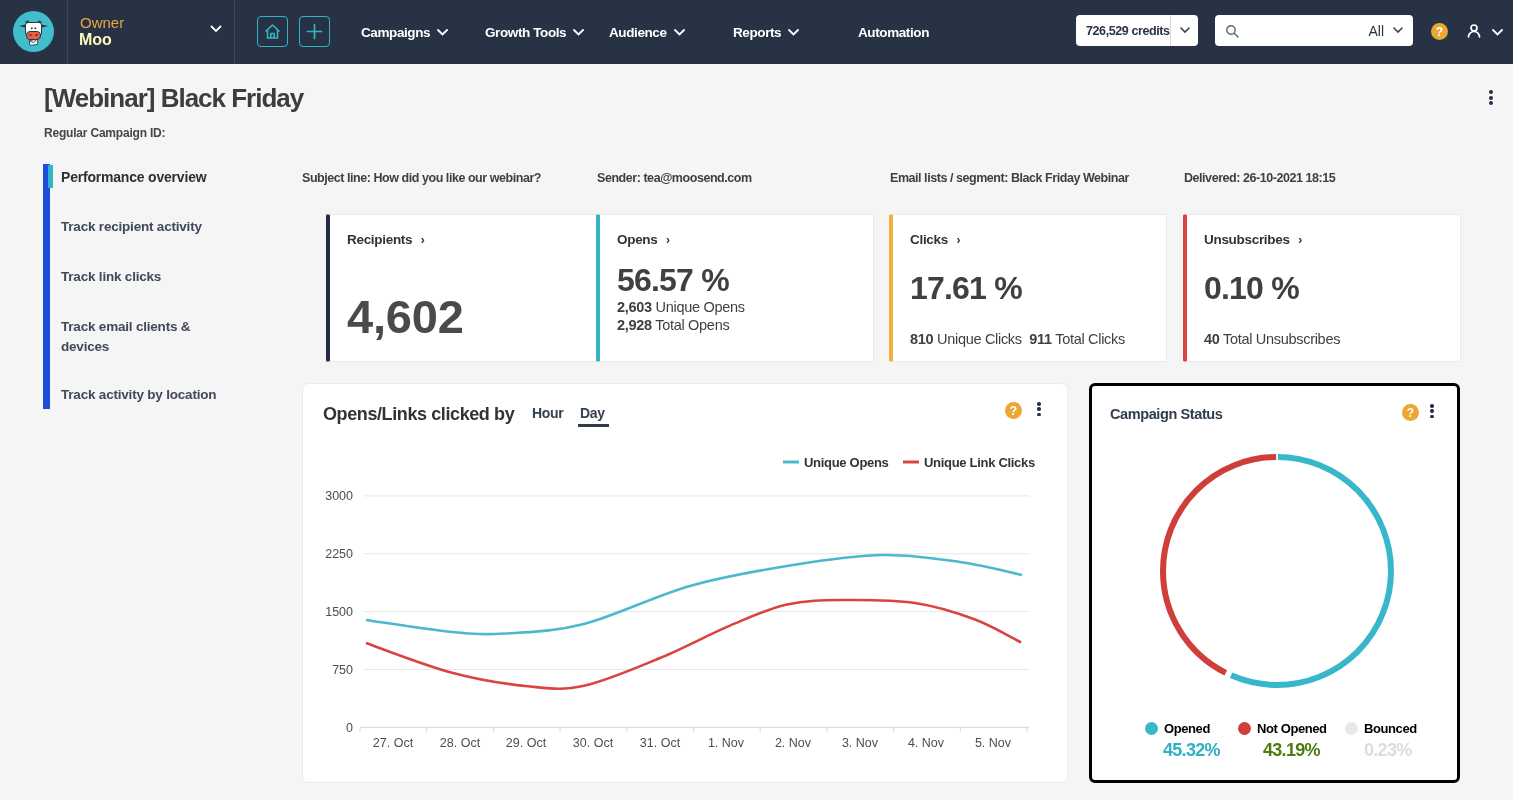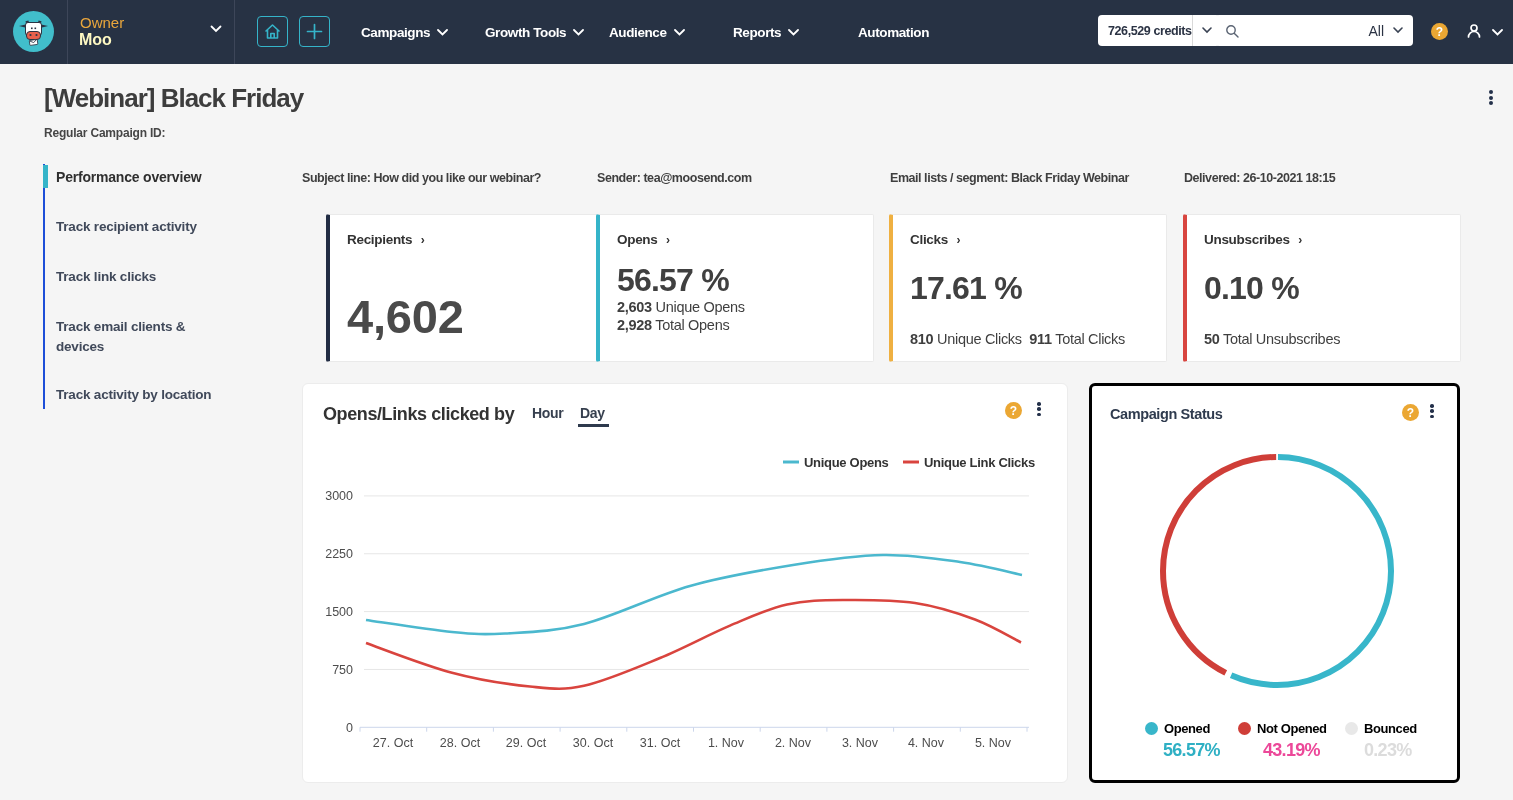--- a/index.html
+++ b/index.html
@@ -9,35 +9,35 @@
 
 .nav { position:absolute; top:0; left:0; width:1513px; height:64px; background:#273244; }
 .nav .logo { position:absolute; left:13px; top:11px; }
 .nav .vdiv { position:absolute; top:0; width:1px; height:64px; background:#3d4659; }
 .owner-lbl { position:absolute; left:80px; top:14px; font-size:15px; font-weight:normal; color:#e9a63c; }
 .owner-name { position:absolute; left:79px; top:31px; font-size:16px; font-weight:bold; color:#fef9c3; }
 .acct-chev { position:absolute; left:210px; top:25px; }
 .navbtn { position:absolute; top:16px; width:31px; height:31px; border:1px solid #35b4c9; border-radius:4px; display:flex; align-items:center; justify-content:center; }
 .navitem { position:absolute; top:0; height:64px; display:flex; align-items:center; font-size:13.5px; font-weight:bold; color:#fff; letter-spacing:-0.4px; }
 .navitem svg { margin-left:7px; }
-.credits { position:absolute; left:1076px; top:15px; width:122px; height:31px; background:#fff; border-radius:4px; display:flex; align-items:center;margin-left:22px; }
+.credits { position:absolute; left:1076px; top:15px; width:122px; height:31px; background:#fff; border-radius:4px; display:flex; align-items:center; }
 .credits .txt { font-size:12.5px; font-weight:bold; color:#2b3344; padding-left:10px; width:94px; white-space:nowrap; letter-spacing:-0.4px; }
 .credits .sep { width:1px; height:31px; background:#d9d9d9; }
 .searchbox { position:absolute; left:1215px; top:15px; width:198px; height:31px; background:#fff; border-radius:4px; display:flex; align-items:center; }
 .helpcircle { width:17px; height:17px; border-radius:50%; background:#eba733; color:#fff; font-size:12px; font-weight:bold; display:flex; align-items:center; justify-content:center; }
 
 
 .pagetitle { position:absolute; left:44px; top:83px; font-size:26px; font-weight:bold; color:#3d3d3d; letter-spacing:-1px; }
 .campid { position:absolute; left:44px; top:126px; font-size:12px; font-weight:bold; color:#464646; letter-spacing:-0.2px; }
 .kebab-dark { position:absolute; }
 .kebab-dark span { display:block; width:4px; height:4px; border-radius:50%; background:#23304a; margin:0 auto 1.6px; }
 .kebab-sm span { width:3.5px; height:3.5px; margin:0 auto 1.8px; }
 
 
-.sidemenu { position:absolute; left:43px; top:164px; width:232px; height:245px; border-left:2px solid #1d4ed8;text-decoration:underline; }
+.sidemenu { position:absolute; left:43px; top:164px; width:232px; height:245px; border-left:7px solid #1d4ed8;text-decoration:underline; }
 .sidemenu .item { position:absolute; left:11px; font-size:13.5px; font-weight:bold; color:#40495a; line-height:20px; letter-spacing:-0.2px; white-space:nowrap; }
 .sidemenu .item.active { color:#2f2f2f; font-size:14px; }
 .sidemenu .item.active:before { content:""; position:absolute; left:-13px; top:-2px; width:4.5px; height:23px; background:#35b4c9; }
 
 
 .inforow span { position:absolute; top:171px; font-size:12.5px; font-weight:bold; color:#3f3f3f; letter-spacing:-0.45px; }
 
 
 .statcard { position:absolute; top:214px; width:278px; height:148px; background:#fff; border:1px solid #eaeaea; border-left-width:4px; border-radius:2px; padding:17px 16px 14px 17px; }
 .statcard .hd { font-size:13.5px; font-weight:bold; color:#333; letter-spacing:-0.3px; }
@@ -180,21 +180,21 @@
   <div class="substat" style="margin-top:0"><b>2,603</b> Unique Opens<br><b>2,928</b> Total Opens</div>
 </div>
 <div class="statcard" style="left:889px; border-left-color:#efb041;">
   <div class="hd">Clicks <span class="ar">›</span></div>
   <div class="pct" style="margin-top:23px">17.61 %</div>
   <div class="substat" style="margin-top:24px"><b>810</b> Unique Clicks&nbsp; <b>911</b> Total Clicks</div>
 </div>
 <div class="statcard" style="left:1183px; border-left-color:#d8453f;">
   <div class="hd">Unsubscribes <span class="ar">›</span></div>
   <div class="pct" style="margin-top:23px">0.10 %</div>
-  <div class="substat" style="margin-top:24px"><b>50</b> Total Unsubscribes</div>
+  <div class="substat" style="margin-top:24px"><b>40</b> Total Unsubscribes</div>
 </div>
 
 <div class="chartcard">
   <div class="cc-title">Opens/Links clicked by</div>
   <div class="tab" style="left:229px">Hour</div>
   <div class="tab active" style="left:277px">Day</div>
   <div class="helpcircle" style="position:absolute; left:702px; top:18px;">?</div>
   <div class="kebab-dark kebab-sm" style="left:734px; top:18px;">
       <span></span>
       <span></span>
@@ -268,16 +268,16 @@
   <svg width="250" height="250" viewBox="0 0 250 250" style="position:absolute; left:60px; top:60px;">
     <g transform="rotate(-90 125 125)">
       <circle cx="125" cy="125" r="114" fill="none" stroke="#38b6ca" stroke-width="6" stroke-dasharray="404 312.3" stroke-dashoffset="-1"></circle>
       <circle cx="125" cy="125" r="114" fill="none" stroke="#cf3e38" stroke-width="6" stroke-dasharray="303.8 412.5" stroke-dashoffset="-410.9"></circle>
     </g>
   </svg>
 
   <div class="leg" style="left:53px; top:335px;"><span class="dot" style="background:#38b6ca"></span>Opened</div>
   <div class="leg" style="left:146px; top:335px;"><span class="dot" style="background:#cf3e38"></span>Not Opened</div>
   <div class="leg" style="left:253px; top:335px;"><span class="dot" style="background:#e8e8e8"></span>Bounced</div>
-  <div class="legpct" style="left:71px; top:354px; color:#2fb0c4;">56.57%</div>
-  <div class="legpct" style="left:171px; top:354px; color:#ec4899;">43.19%</div>
+  <div class="legpct" style="left:71px; top:354px; color:#2fb0c4;">45.32%</div>
+  <div class="legpct" style="left:171px; top:354px; color:#4d7c0f;">43.19%</div>
   <div class="legpct" style="left:272px; top:354px; color:#dcdcdc;">0.23%</div>
 </div>
 
 </body></html>

